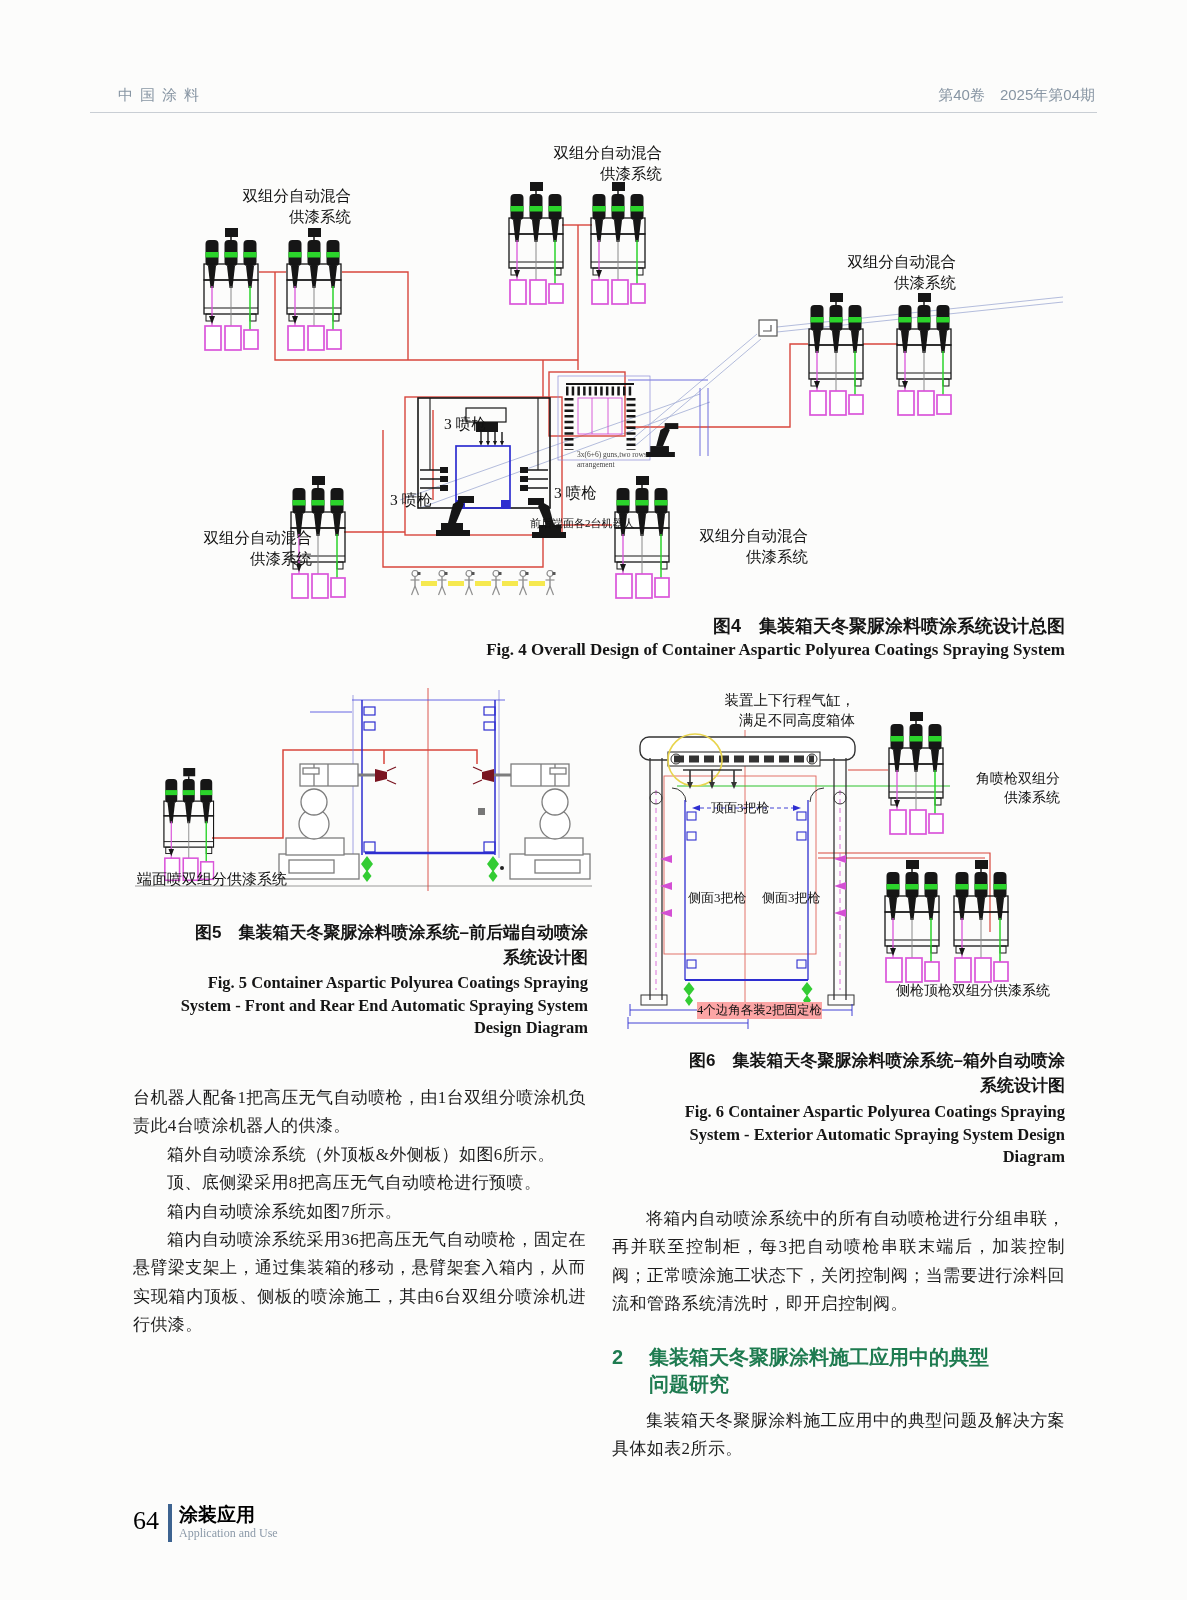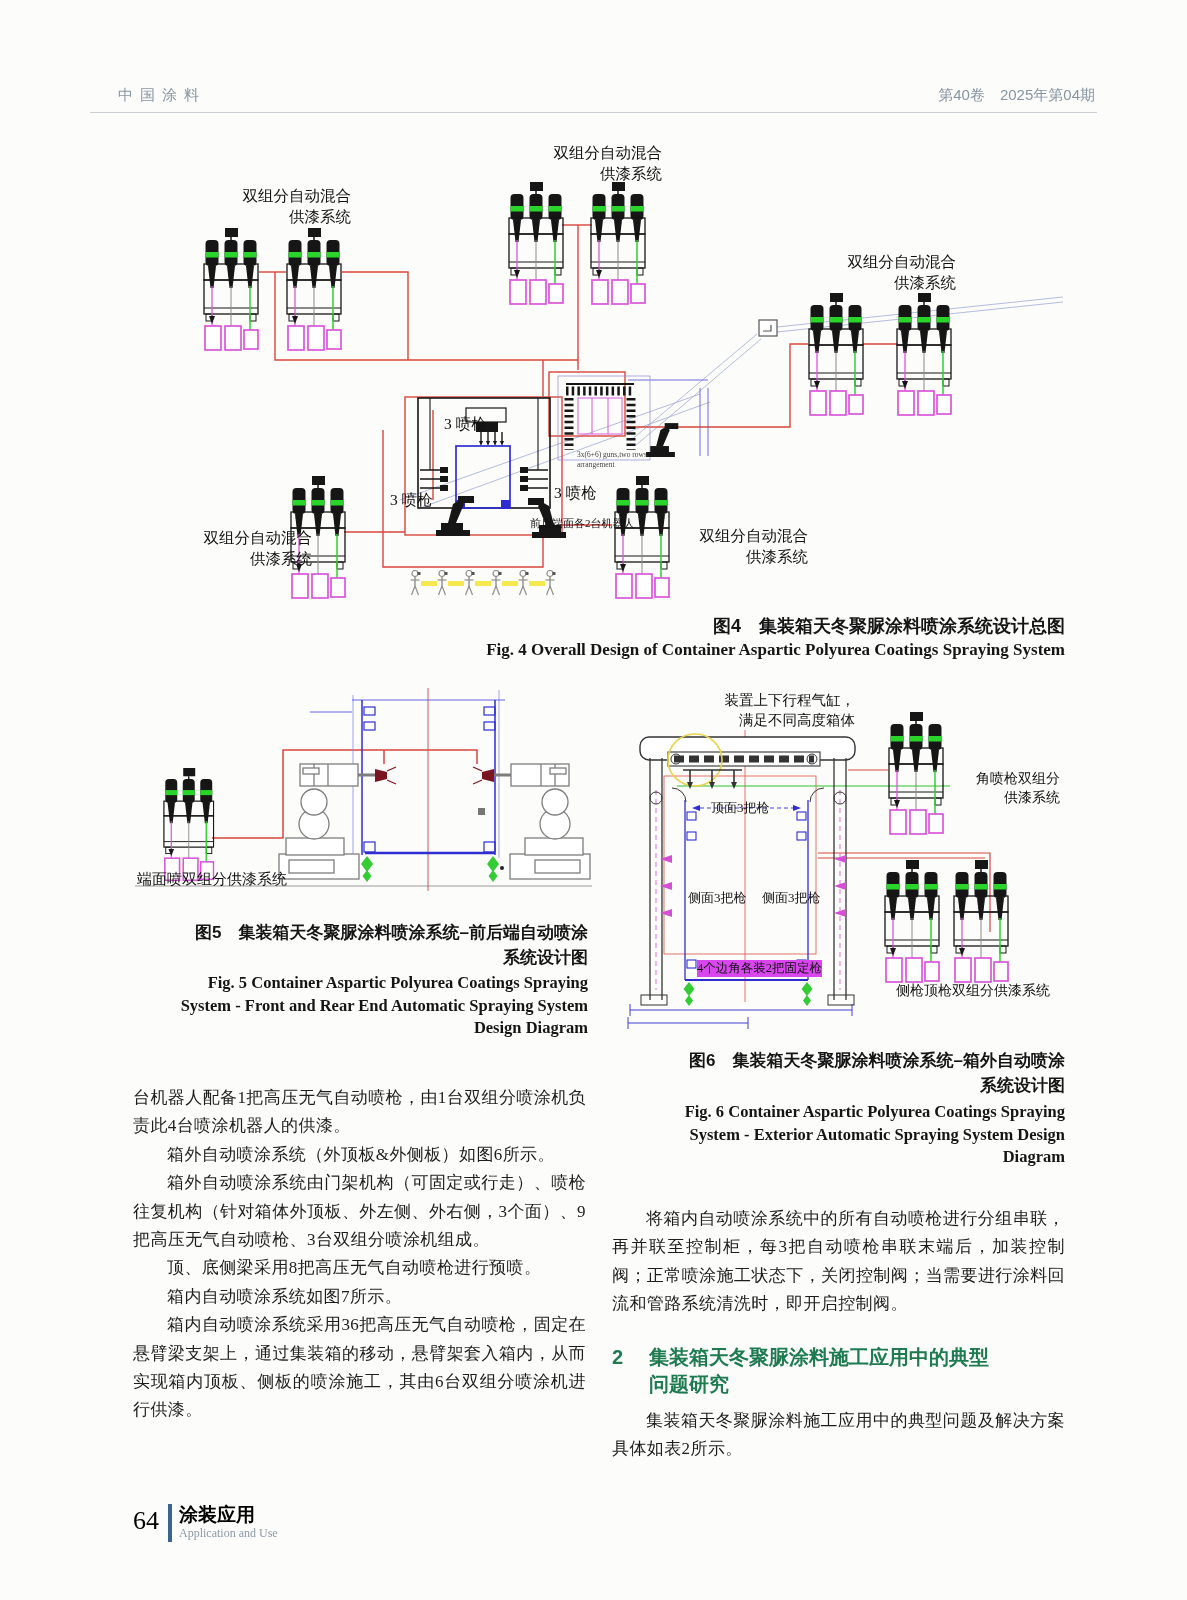--- a/index.html
+++ b/index.html
@@ -392,35 +392,34 @@
     <use href="#st" x="888" y="712"></use>
     <use href="#st" x="884" y="860"></use>
     <use href="#st" x="953" y="860"></use>
   </svg>
 
   <div class="abs dlab pre ctr" style="left:690px; top:691px; width:165px; font-size:14.5px;">装置上下行程气缸，
 满足不同高度箱体</div>
   <div class="abs dlab" style="left:711px; top:799px; font-size:13px;">顶面3把枪</div>
   <div class="abs dlab" style="left:688px; top:889px; font-size:13px;">侧面3把枪</div>
   <div class="abs dlab" style="left:762px; top:889px; font-size:13px;">侧面3把枪</div>
-  <div class="abs dlab" style="left:697px; top:960px; font-size:12.5px; background:#d946ef;">4个边角各装2把固定枪</div>
+  <div class="abs dlab" style="left:697px; top:1002px; font-size:12.5px; background:#fca5a5;">4个边角各装2把固定枪</div>
   <div class="abs dlab pre ctr" style="left:940px; top:770px; width:120px; font-size:14px;">角喷枪双组分
 供漆系统</div>
   <div class="abs dlab" style="left:896px; top:982px; font-size:14px;">侧枪顶枪双组分供漆系统</div>
 
   <div class="abs cap-cn pre ctr" style="left:610px; top:1048px; width:455px;">图6　集装箱天冬聚脲涂料喷涂系统–箱外自动喷涂
 系统设计图</div>
   <div class="abs cap-en pre ctr" style="left:610px; top:1101px; width:455px;">Fig. 6   Container Aspartic Polyurea Coatings Spraying
 System - Exterior Automatic Spraying System Design
 Diagram</div>
 
   <div class="abs col" style="left:133px; top:1084px; width:453px;">
     <p>台机器人配备1把高压无气自动喷枪，由1台双组分喷涂机负责此4台喷涂机器人的供漆。</p>
     <p class="ind">箱外自动喷涂系统（外顶板&amp;外侧板）如图6所示。</p>
-    <p class="ind">箱外自动喷涂系统由门架机构（可固定或行走）、喷枪往复机构（针对箱体外顶板、外左侧、外右侧，3个面）、9把高压无气自动喷枪、3台双组分喷涂机组成。</p>
     <p class="ind">顶、底侧梁采用8把高压无气自动喷枪进行预喷。</p>
     <p class="ind">箱内自动喷涂系统如图7所示。</p>
     <p class="ind">箱内自动喷涂系统采用36把高压无气自动喷枪，固定在悬臂梁支架上，通过集装箱的移动，悬臂架套入箱内，从而实现箱内顶板、侧板的喷涂施工，其由6台双组分喷涂机进行供漆。</p>
   </div>
 
   <div class="abs col" style="left:612px; top:1205px; width:453px;">
     <p class="ind">将箱内自动喷涂系统中的所有自动喷枪进行分组串联，再并联至控制柜，每3把自动喷枪串联末端后，加装控制阀；正常喷涂施工状态下，关闭控制阀；当需要进行涂料回流和管路系统清洗时，即开启控制阀。</p>
   </div>
 
   <div class="abs sec-h" style="left:612px; top:1344px; width:455px;">

